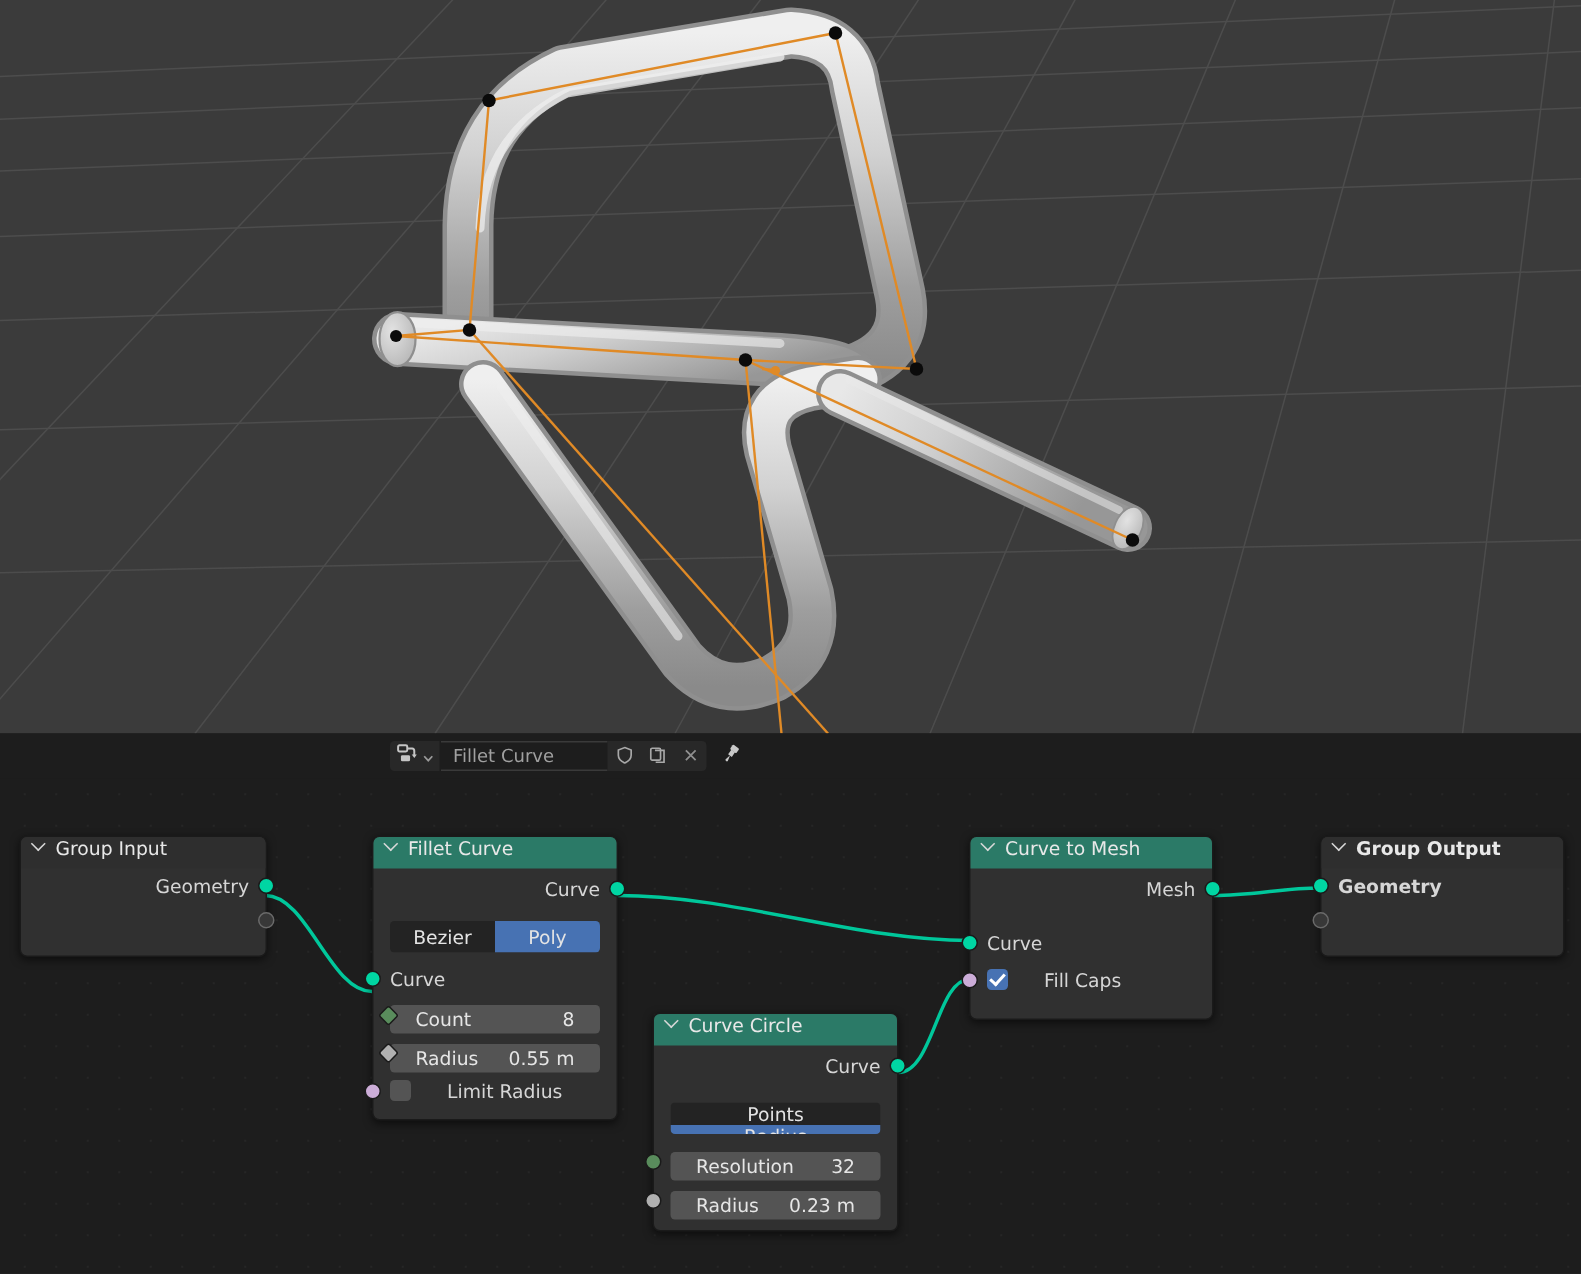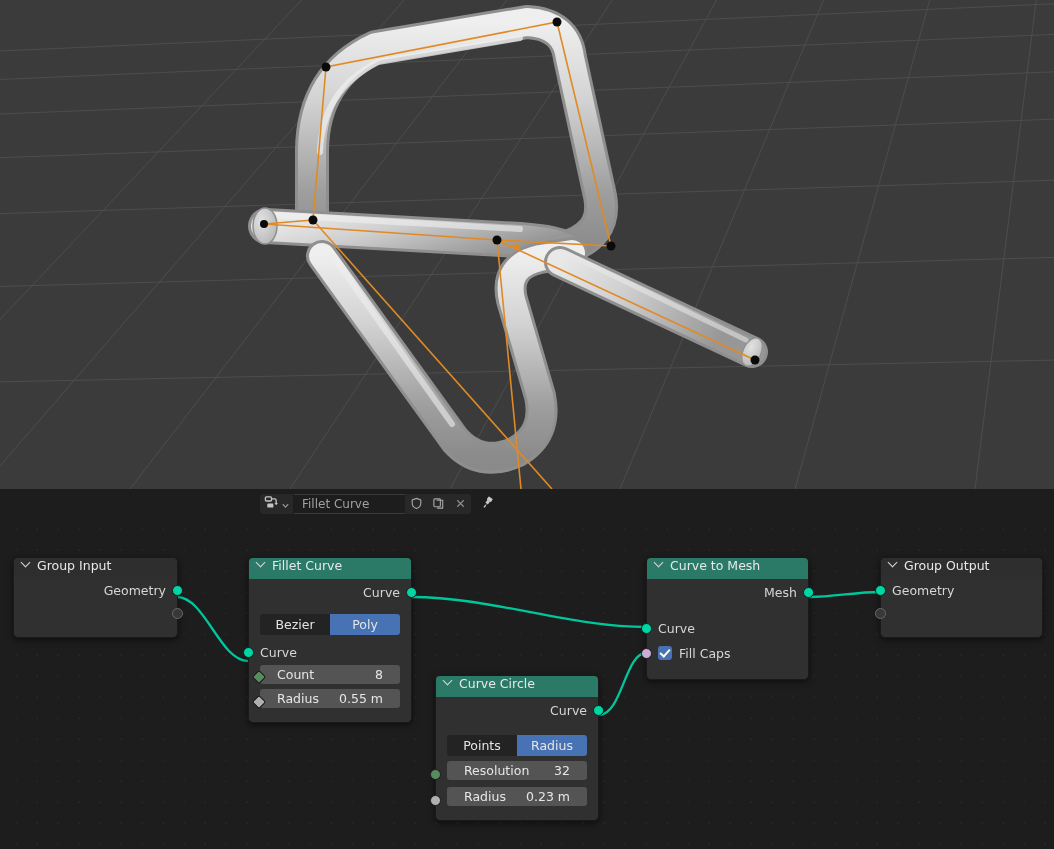--- a/index.html
+++ b/index.html
@@ -99,21 +99,21 @@
     border-radius: 2px; transform: rotate(45deg); width: 10px; height: 10px;
     margin-top: -5px;
   }
   .sock.geo   { background: #00d6a3; }
   .sock.int   { background: #598c5c; }
   .sock.float { background: #b0b0b0; }
   .sock.bool  { background: #ccadd8; }
   .sock.empty { background: #383838; border: 1.5px solid #6a6a6a; }
 
   
-  .wrow { padding: 0 11px; height: 24px; display: flex; align-items: flex-start; position: relative; }
+  .wrow { padding: 0 11px; height: 24px; display: flex; align-items: flex-end; position: relative; }
   .slider {
     width: 100%; height: 19px; background: #545454;
     border-radius: 3px; display: flex; align-items: center;
     justify-content: space-between; padding: 0 10px;
     font-size: 12.5px; color: #e6e6e6;
   }
   .slider .lbl { margin-left: 7px; }
   .slider .val { margin-right: 7px; }
 
   .toggle-group {
@@ -121,21 +121,21 @@
     border-radius: 3px; overflow: hidden;
   }
   .tg {
     flex: 1; display: flex; align-items: center; justify-content: center;
     font-size: 12.5px; color: #e4e4e4; background: #232323;
   }
   .tg.active { background: #4772b3; }
 
   .checkrow {
     padding: 0 11px; height: 22px; display: flex; align-items: center;
-    gap: 7px; position: relative; font-size: 12.5px; color: #d6d6d6;
+    gap: 24px; position: relative; font-size: 12.5px; color: #d6d6d6;
   }
   .cbox {
     width: 14px; height: 14px; border-radius: 3px;
     background: #545454; display: inline-block;
   }
   .cbox.on { background: #4772b3; position: relative; }
   .cbox.on::after {
     content:''; position:absolute; left:4px; top:1px;
     width:4px; height:8px;
     border-right:2px solid #fff; border-bottom:2px solid #fff;
@@ -344,35 +344,40 @@
         </div>
 
         <div class="wrow" style="height:26px;">
           <span class="sock left diamond float" style="left:5px;"></span>
           <div class="slider">
             <span class="lbl">Radius</span>
             <span class="val">0.55 m</span>
           </div>
         </div>
 
+        <div class="checkrow" style="height:24px;">
+          <span class="sock left bool"></span>
+          <span class="cbox"></span>
+          <span>Limit Radius</span>
+        </div>
       </div>
     </div>
 
     <div class="node" style="left:435px; top:186px; width:164px;">
       <div class="node-head green">
         <span class="chev"></span>
         <span>Curve Circle</span>
       </div>
       <div class="node-body">
         <div class="row out" style="height:27px;">
           <span>Curve</span>
           <span class="sock right geo"></span>
         </div>
 
-        <div class="toggle-group" style="margin-top:11px;">
+        <div class="toggle-group" style="margin-top:11px;flex-direction:column;">
           <div class="tg">Points</div>
           <div class="tg active">Radius</div>
         </div>
 
         <div class="wrow" style="height:26px;">
           <span class="sock left int"></span>
           <div class="slider">
             <span class="lbl">Resolution</span>
             <span class="val">32</span>
           </div>
@@ -403,21 +408,21 @@
           <span>Curve</span>
         </div>
         <div class="checkrow" style="height:24px;">
           <span class="sock left bool"></span>
           <span class="cbox on"></span>
           <span>Fill Caps</span>
         </div>
       </div>
     </div>
 
-    <div class="node" style="left:880px; top:68px; width:163px;">
+    <div class="node" style="left:880px; top:68px; width:163px;font-weight:bold;">
       <div class="node-head gray">
         <span class="chev"></span>
         <span>Group Output</span>
       </div>
       <div class="node-body" style="height:58px;">
         <div class="row in">
           <span class="sock left geo"></span>
           <span>Geometry</span>
         </div>
         <div class="row in">

